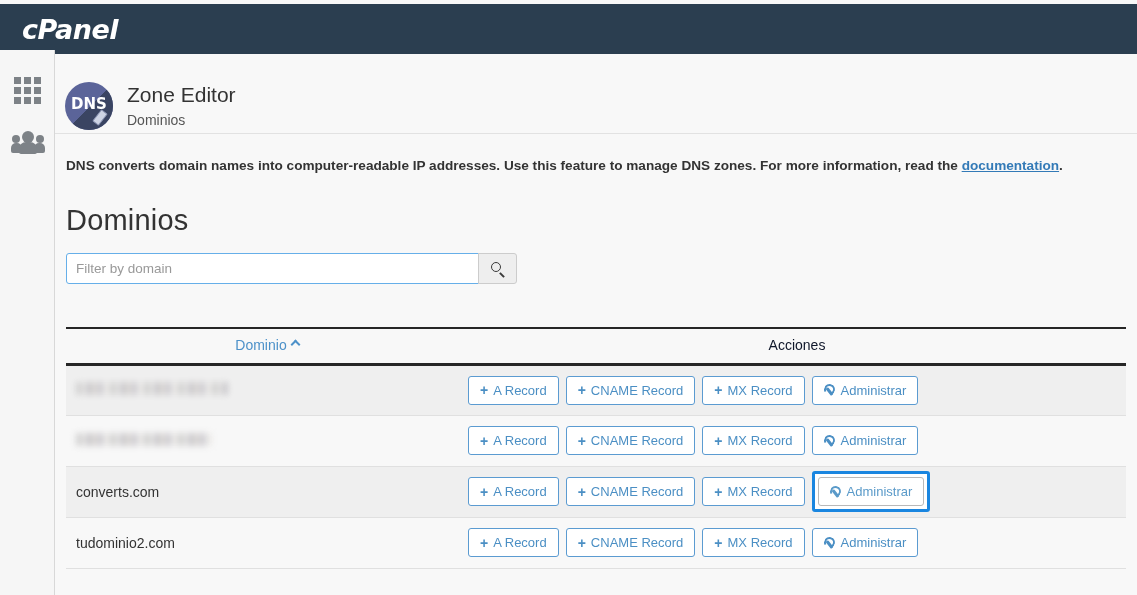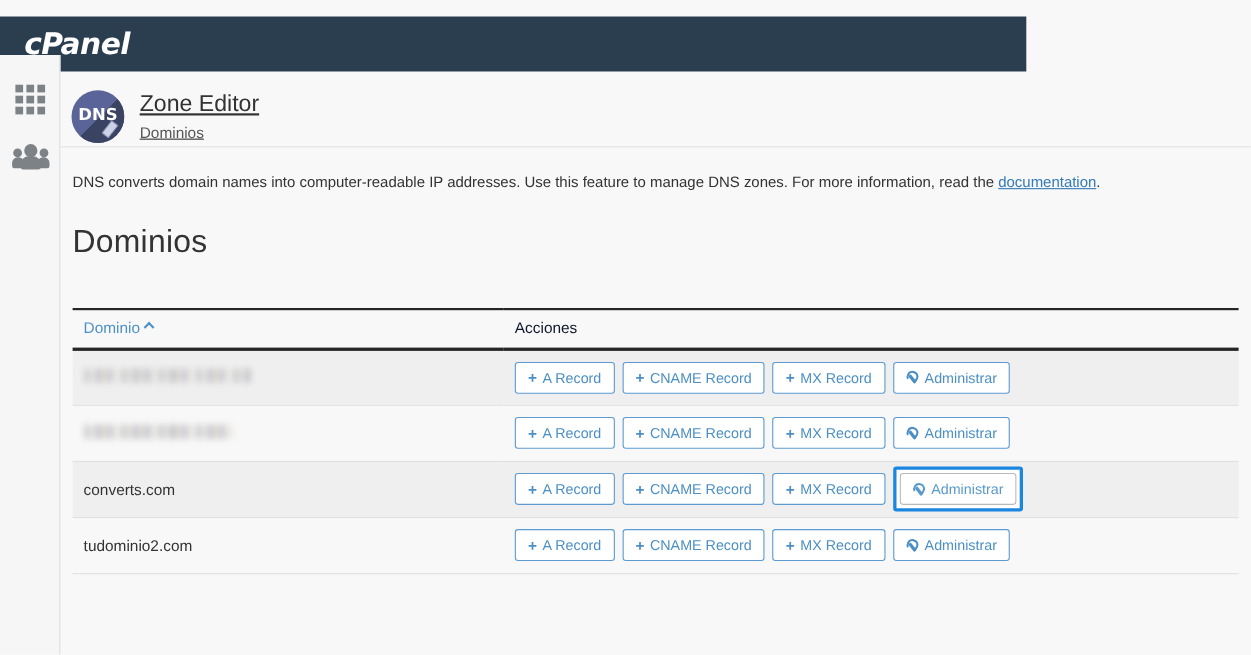--- a/index.html
+++ b/index.html
@@ -7,22 +7,22 @@
     margin: 0; padding: 0;
     width: 1137px; height: 595px;
     overflow: hidden;
     font-family: "Liberation Sans", sans-serif;
     background: #f8f8f8;
     color: #333;
   }
 
   
   #topbar {
-    position: absolute; top: 15px; left: 0;
-    width: 933px; height: 50px;
+    position: absolute; top: 4px; left: 0;
+    width: 1137px; height: 50px;
     background: #2b3e50;
     display: flex; align-items: center;
   }
   #brand {
     margin-left: 22px;
     color: #ffffff;
     font-size: 27px;
     font-weight: bold;
     font-style: italic;
     letter-spacing: -0.5px;
@@ -111,34 +111,35 @@
     font-family: "DejaVu Sans", sans-serif;
   }
   #dns-badge .cursor {
     position: absolute; right: 9px; bottom: 5px;
     width: 8px; height: 15px;
     background: #cdd3e4;
     border: 1px solid #8d96b5;
     transform: rotate(38deg);
     border-radius: 1px;
   }
-  #head-text { margin-left: 14px; text-decoration: underline; }
+  #head-text { margin-left: 14px; }
   #head-title {
     font-size: 21px; color: #333; font-weight: normal;
     line-height: 1.15;
   }
   #head-sub {
     font-size: 14px; color: #555; margin-top: 4px;
   }
 
   
   #desc {
     padding: 22px 12px 0 11px;
     font-size: 13.6px; color: #333;
     line-height: 1.45;
+    font-weight: bold;
   }
   #desc a { color: #337ab7; text-decoration: underline; }
 
   
   #sec-title {
     margin: 28px 0 0 11px;
     font-size: 29px; font-weight: normal; color: #333;
     letter-spacing: 0.2px;
   }
 
@@ -181,21 +182,21 @@
   .mag .hdl {
     position: absolute; right: -1px; bottom: -1px;
     width: 6px; height: 1.9px; background: #3a3a3a;
     transform: rotate(45deg);
   }
 
   
   #tbl-wrap { margin: 43px 0 0 11px; width: 1060px; }
   table#domains { width: 100%; border-collapse: collapse; }
   table#domains thead th {
-    text-align: left;
+    text-align: center;
     font-size: 14px;
     font-weight: normal;
     padding: 8px 0 10px 10px;
     border-top: 2px solid #262626;
     border-bottom: 3px solid #262626;
     background: #f8f8f8;
   }
   th.col-dom { width: 392px; }
   #sort-link { color: #4d91c9; cursor: pointer; text-decoration: none; }
   .chev-up {
@@ -339,20 +340,29 @@
       <div id="head-sub">Dominios</div>
     </div>
   </div>
 
   <div id="desc">
     <span>DNS converts domain names into computer-readable IP addresses. Use this feature to manage DNS zones. For more information, read the </span><a href="#">documentation</a><span>.</span>
   </div>
 
   <h1 id="sec-title">Dominios</h1>
 
+  <div id="filter-row">
+    <input id="filter-input" type="text" placeholder="Filter by domain" style="">
+    <button id="filter-btn">
+      <span class="mag">
+        <span class="ring"></span>
+          <span class="hdl"></span>
+      </span>
+    </button>
+  </div>
 
   <div id="tbl-wrap">
     <table id="domains">
       <thead>
         <tr>
           <th class="col-dom">
             <a href="#" id="sort-link">Dominio</a><span class="chev-up"></span>
           </th>
           <th class="col-act">Acciones</th>
         </tr>

